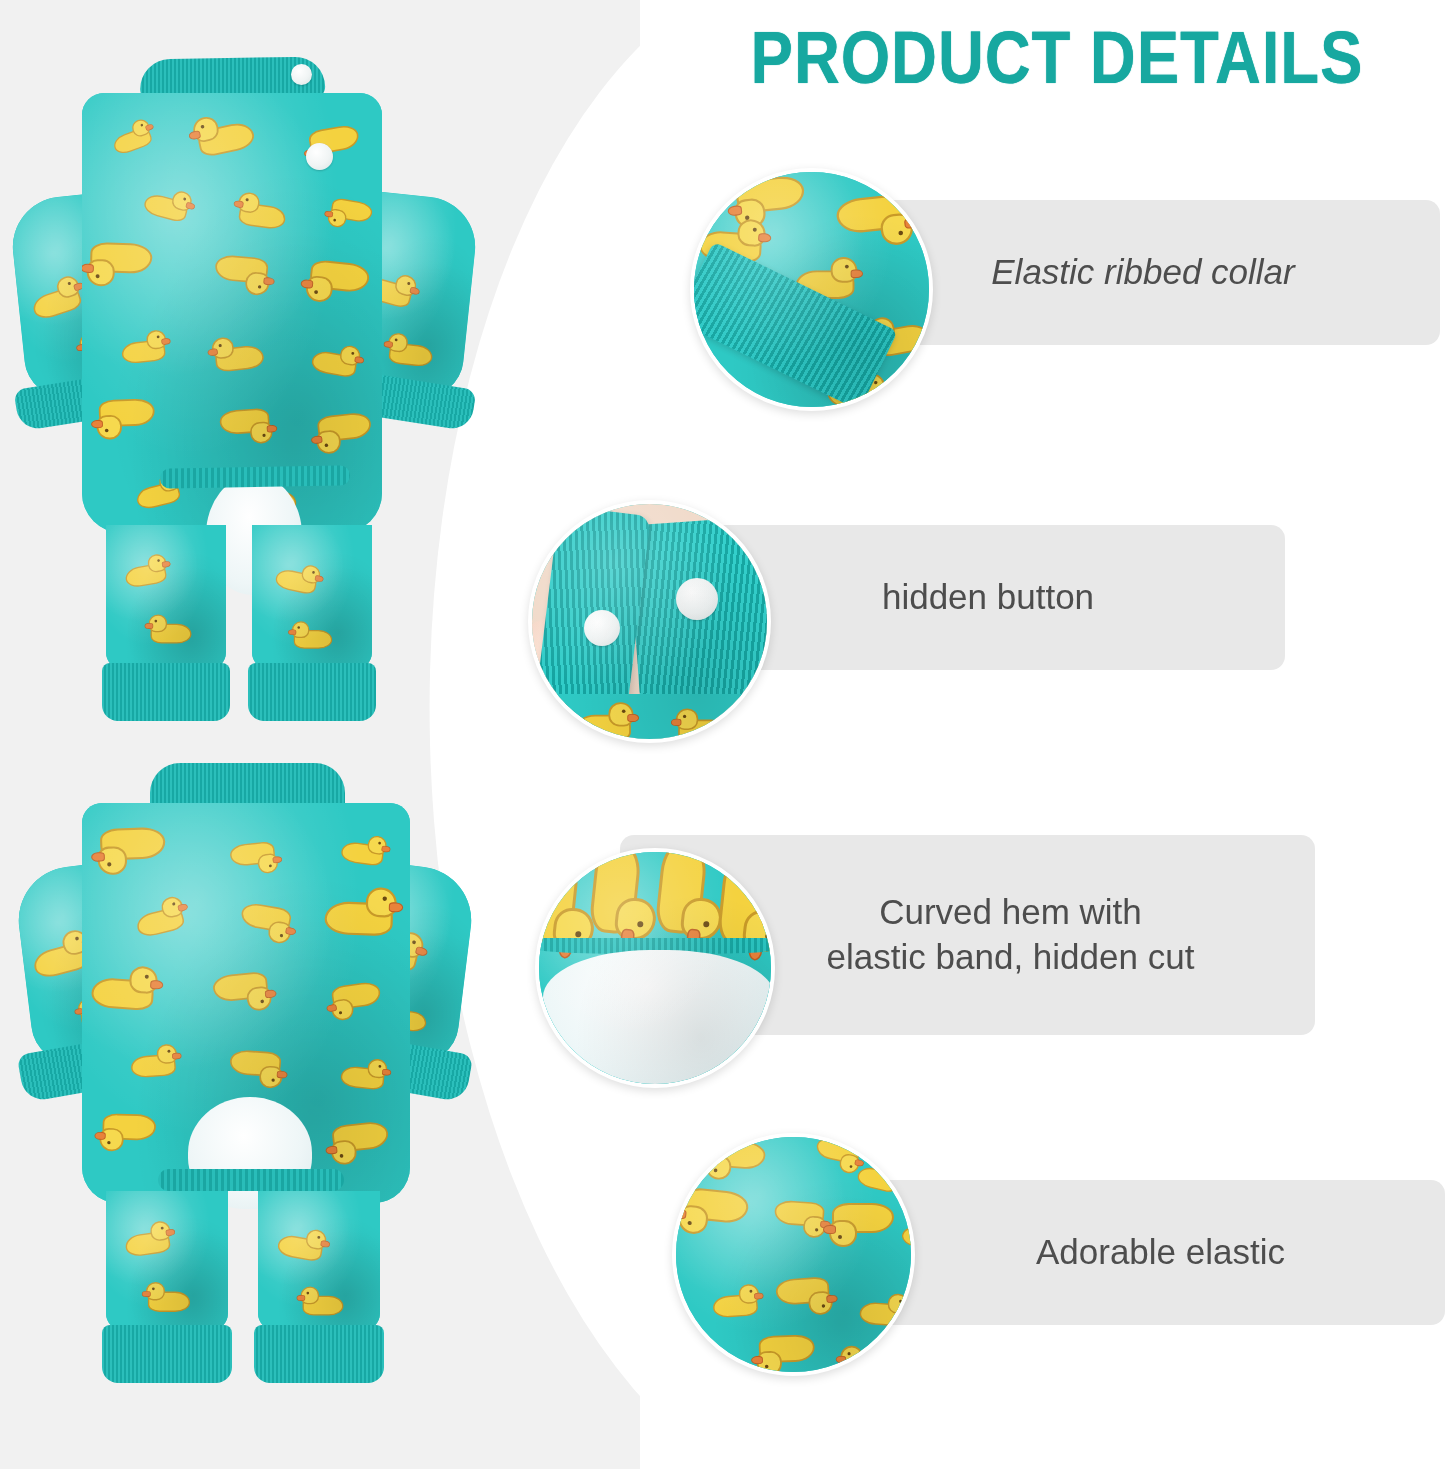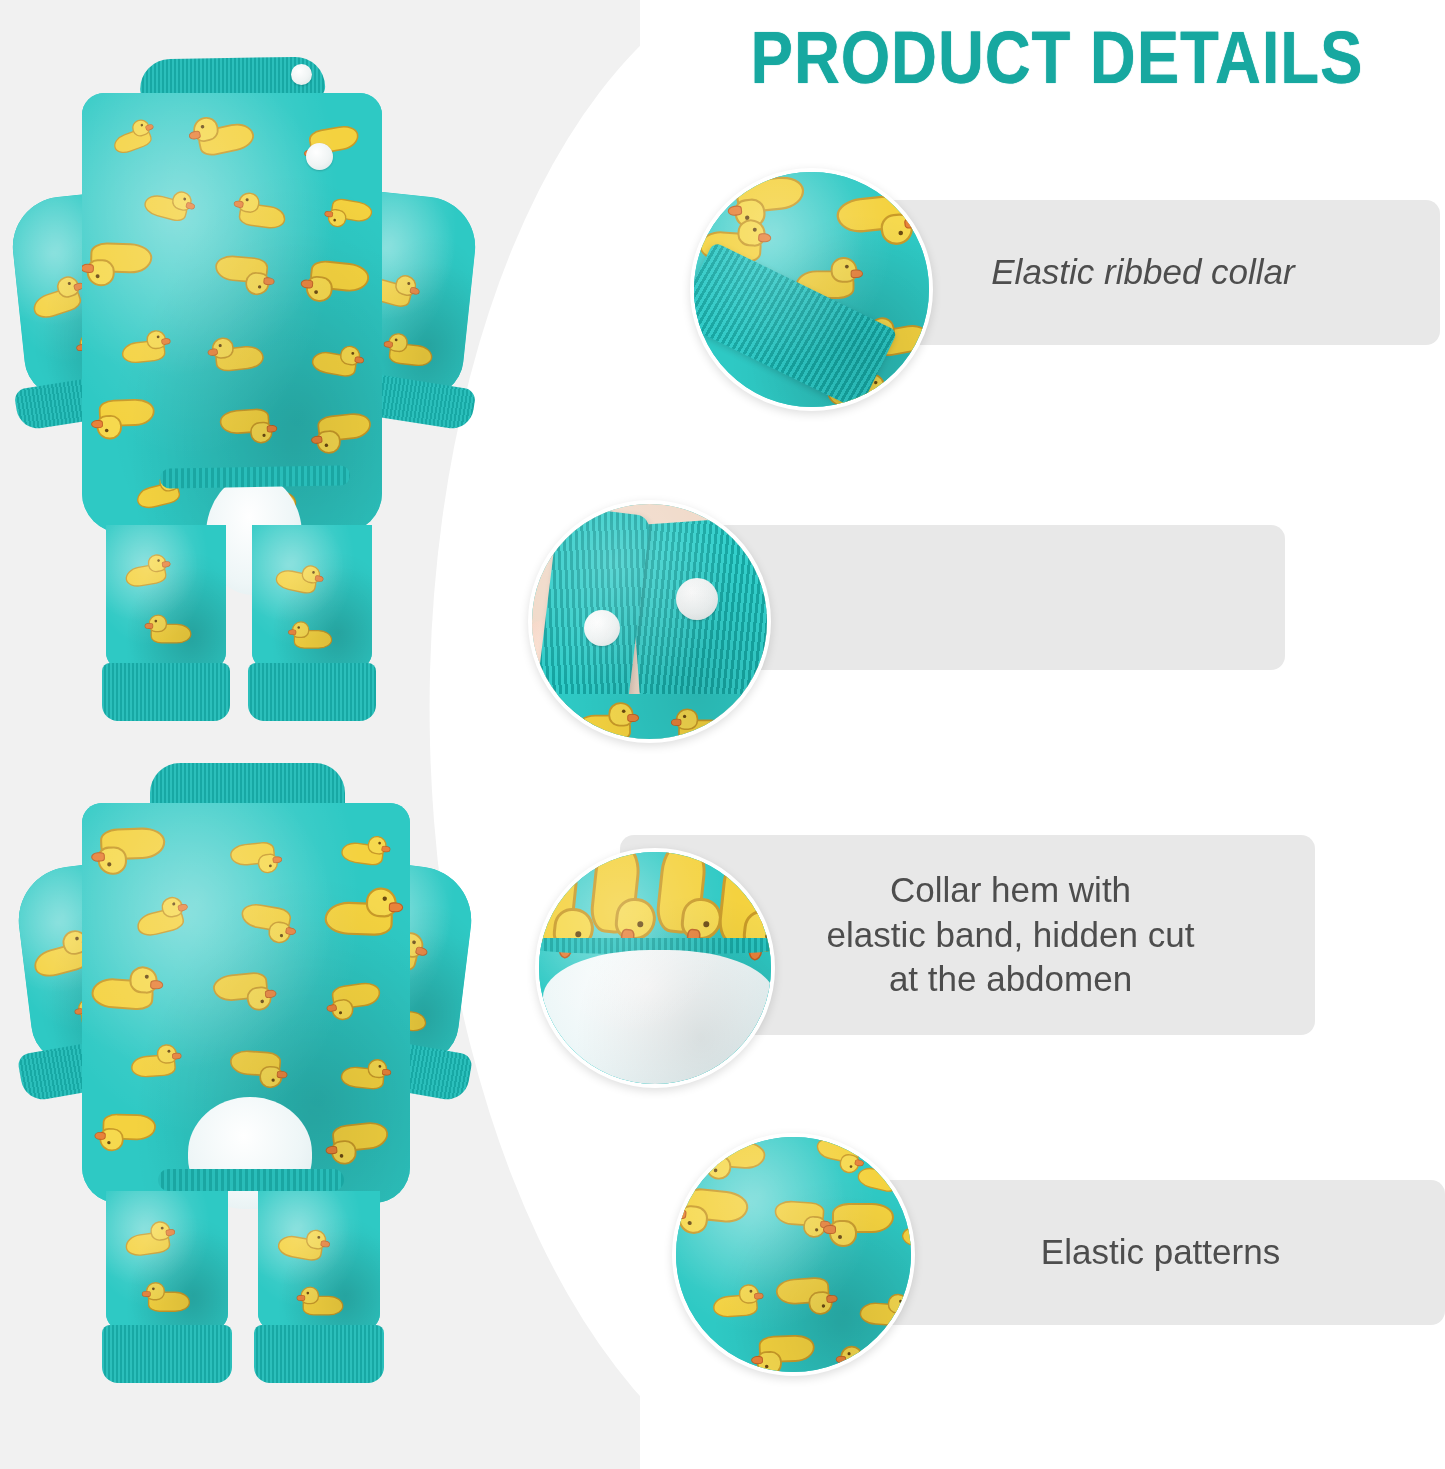--- a/index.html
+++ b/index.html
@@ -586,20 +586,21 @@
       <div style="position:absolute; left:-10px; top:110px; width:205px; height:88px;
            background: repeating-linear-gradient(94deg,#2ec9c6 0 3px,#15a5a1 3px 6px);
            border-radius:8px; transform:rotate(26deg); box-shadow:0 2px 6px rgba(0,0,0,.16);"></div>
       <div class="shine"></div>
     </div>
   </div>
 
   <div class="feature">
     <div class="panel" style="left:605px; top:525px; width:680px; height:145px;">
       <div class="lines">
+        <div>hidden button</div>
       </div>
     </div>
     <div class="photo" style="left:528px; top:500px; width:243px; height:243px;">
       <div style="position:absolute; inset:0; background:#f0d9c8;"></div>
 
       <div style="position:absolute; left:-24px; top:112px; width:110px; height:92px;
            background: radial-gradient(ellipse at 40% 35%, #fbe3d6, #edc3ae);
            border-radius:50%;"></div>
 
       <div style="position:absolute; left:102px; top:16px; width:160px; height:180px;
@@ -627,23 +628,22 @@
             <div class="eye"></div>
           </div>
       </div>
       <div class="shine"></div>
     </div>
   </div>
 
   <div class="feature">
     <div class="panel" style="left:620px; top:835px; width:695px; height:200px;">
       <div class="lines">
-        <div>Collar hem with</div>
+        <div>Curved hem with</div>
         <div>elastic band, hidden cut</div>
-        <div>at the abdomen</div>
       </div>
     </div>
     <div class="photo" style="left:535px; top:848px; width:240px; height:240px;">
       <div class="fabric"></div>
       <div class="duck" style="left:-6px; top:24px; transform:scale(1.5) rotate(96deg);">
           <div class="body"></div>
           <div class="head"></div>
           <div class="beak"></div>
           <div class="eye"></div>
         </div>
@@ -673,21 +673,21 @@
       <div style="position:absolute; left:4px; top:98px; width:232px; height:148px;
            background: radial-gradient(ellipse at 45% 25%, #ffffff 0%, #eef7f8 55%, #d9ecee 100%);
            border-radius:46% 46% 50% 50% / 32% 32% 60% 60%;"></div>
       <div class="shine"></div>
     </div>
   </div>
 
   <div class="feature">
     <div class="panel" style="left:790px; top:1180px; width:655px; height:145px;">
       <div class="lines">
-        <div>Elastic patterns</div>
+        <div>Adorable elastic</div>
       </div>
     </div>
     <div class="photo" style="left:672px; top:1133px; width:243px; height:243px;">
       <div class="fabric"></div>
       <div class="duck" style="left:30px;  top:2px;   transform:scale(.9) rotate(184deg);">
           <div class="body"></div>
           <div class="head"></div>
           <div class="beak"></div>
           <div class="eye"></div>
         </div>

